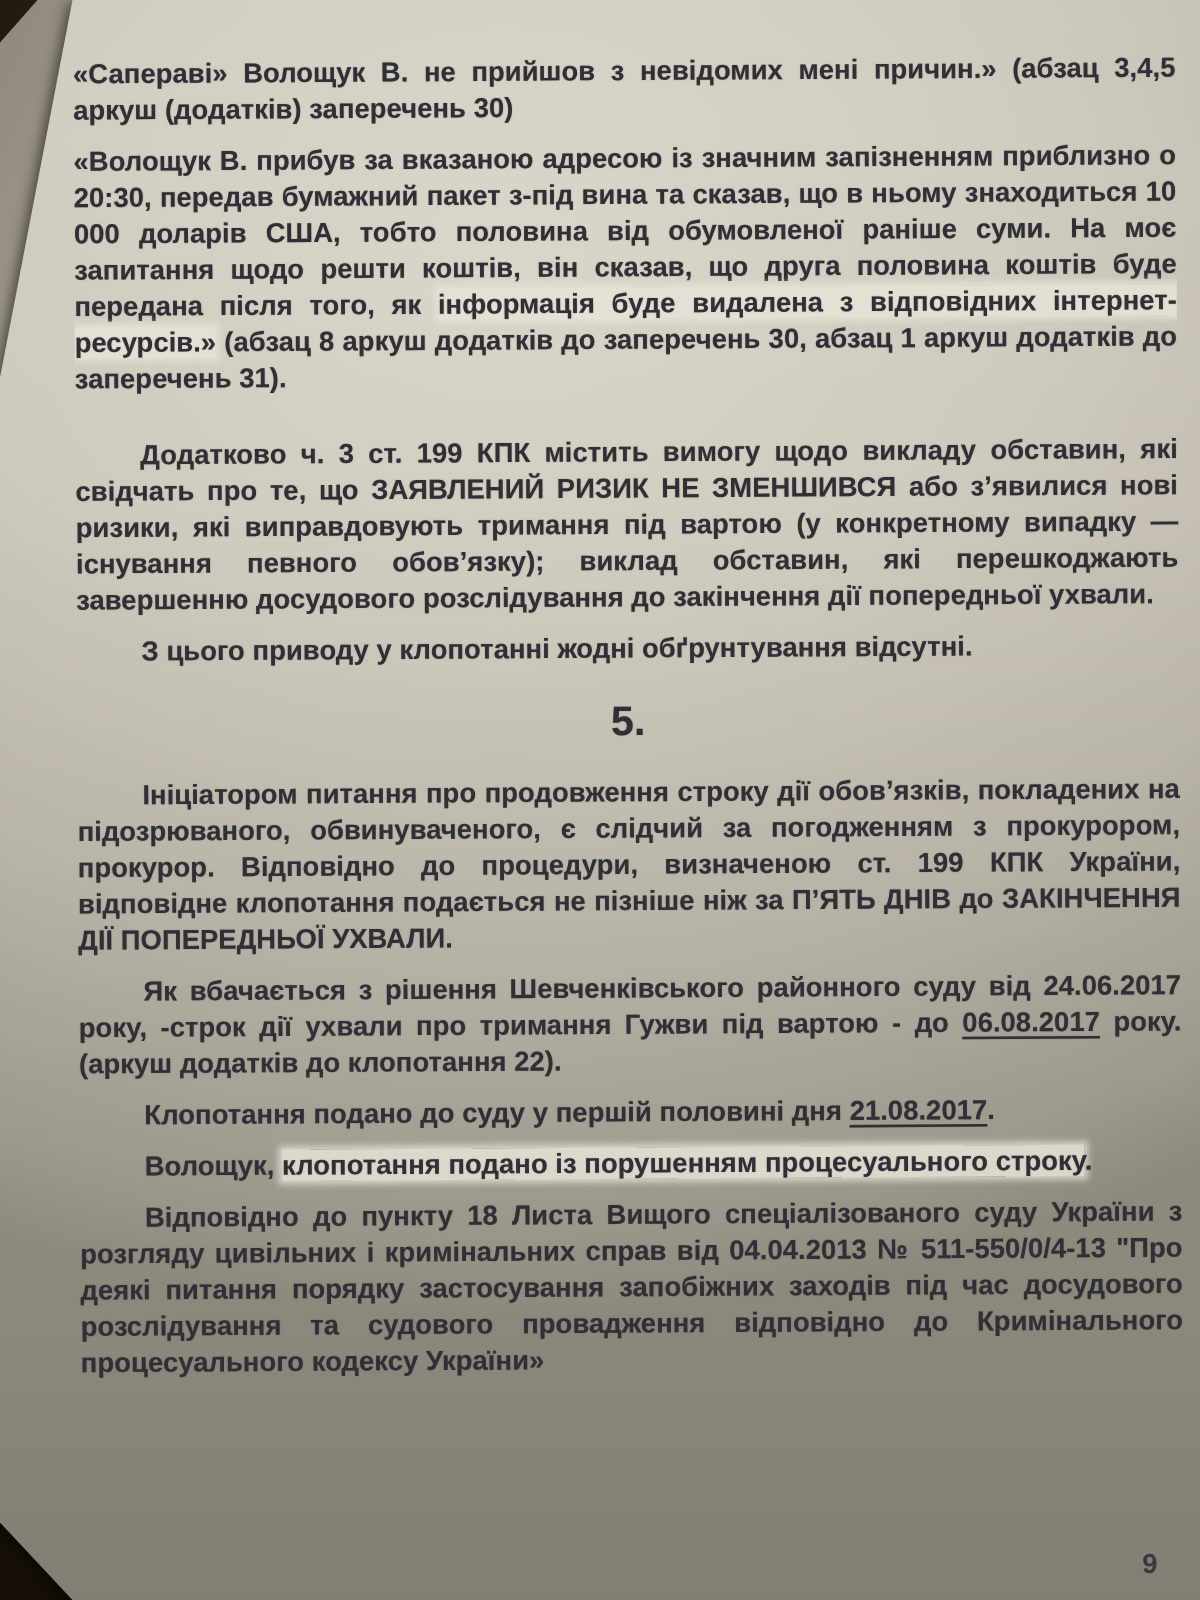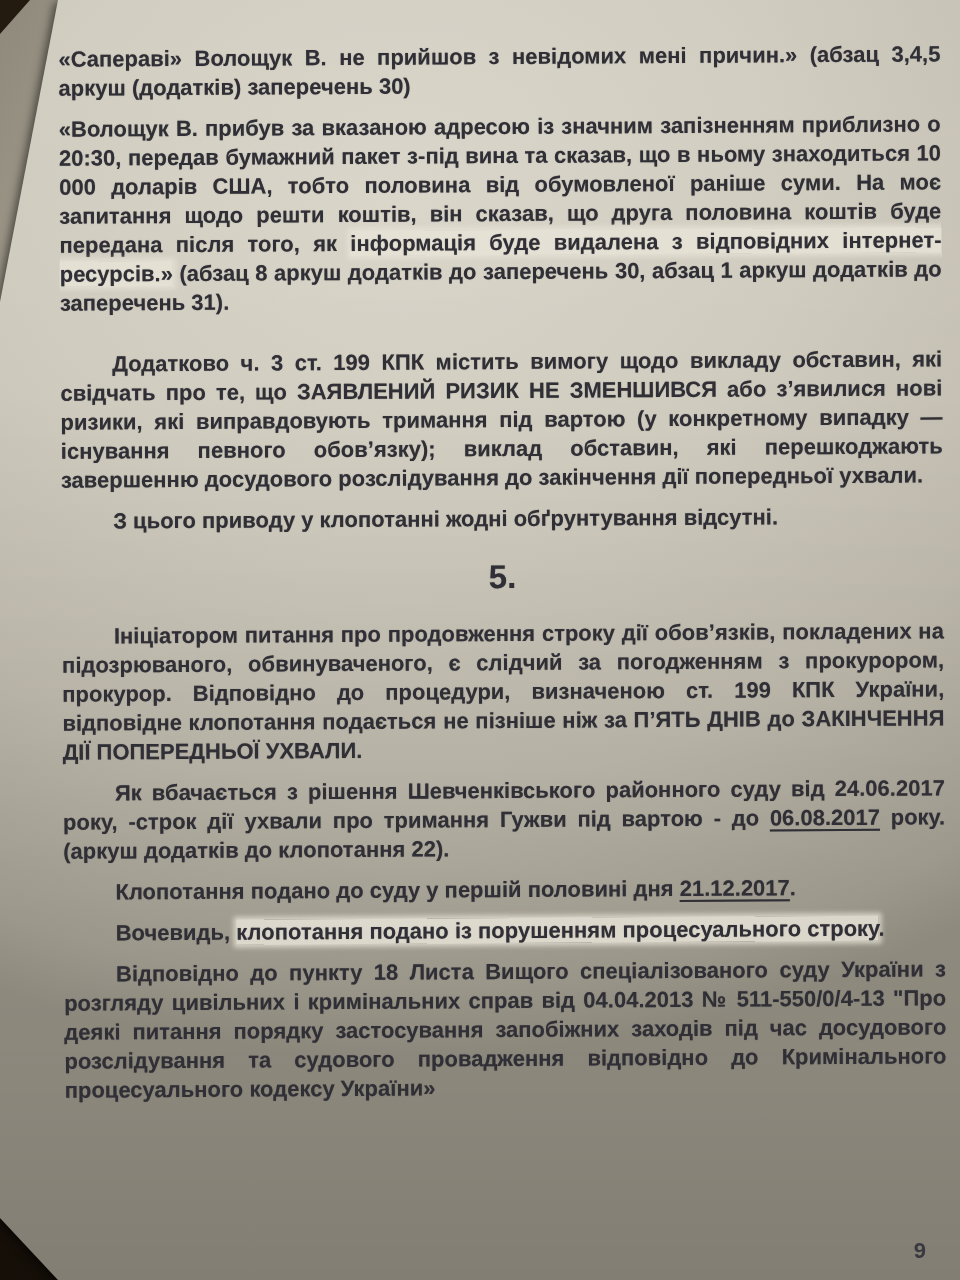--- a/index.html
+++ b/index.html
@@ -84,23 +84,23 @@
         <p class="para indent gap-lg"><span>Додатково ч. 3 ст. 199 КПК містить вимогу щодо викладу обставин, які свідчать про те, що ЗАЯВЛЕНИЙ РИЗИК НЕ ЗМЕНШИВСЯ або з’явилися нові ризики, які виправдовують тримання під вартою (у конкретному випадку — існування певного обов’язку); виклад обставин, які перешкоджають завершенню досудового розслідування до закінчення дії попередньої ухвали.</span></p>
 
         <p class="para indent"><span>З цього приводу у клопотанні жодні обґрунтування відсутні.</span></p>
 
         <h2 class="section-heading">5.</h2>
 
         <p class="para indent"><span>Ініціатором питання про продовження строку дії обов’язків, покладених на підозрюваного, обвинуваченого, є слідчий за погодженням з прокурором, прокурор. Відповідно до процедури, визначеною ст. 199 КПК України, відповідне клопотання подається не пізніше ніж за П’ЯТЬ ДНІВ до ЗАКІНЧЕННЯ ДІЇ ПОПЕРЕДНЬОЇ УХВАЛИ.</span></p>
 
         <p class="para indent"><span>Як вбачається з рішення Шевченківського районного суду від 24.06.2017 року, -строк дії ухвали про тримання Гужви під вартою  - до </span><span class="u">06.08.2017</span><span> року. (аркуш додатків до клопотання 22).</span></p>
 
-        <p class="para indent"><span>Клопотання подано до суду у першій половині дня </span><span class="u">21.12.2017</span><span>.</span></p>
+        <p class="para indent"><span>Клопотання подано до суду у першій половині дня </span><span class="u">21.08.2017</span><span>.</span></p>
 
-        <p class="para indent"><span>Вочевидь, </span><span class="hl">клопотання подано із порушенням процесуального строку</span><span>.</span></p>
+        <p class="para indent"><span>Волощук, </span><span class="hl">клопотання подано із порушенням процесуального строку</span><span>.</span></p>
 
         <p class="para indent"><span>Відповідно до пункту 18 Листа Вищого спеціалізованого суду України з розгляду цивільних і кримінальних справ від 04.04.2013  № 511-550/0/4-13 "Про деякі питання порядку застосування запобіжних заходів під час досудового розслідування та судового провадження відповідно до Кримінального процесуального кодексу України»</span></p>
 
       </div>
       <div class="page-number">9</div>
     </div>
   </div>
 </div>
 
 </body></html>

